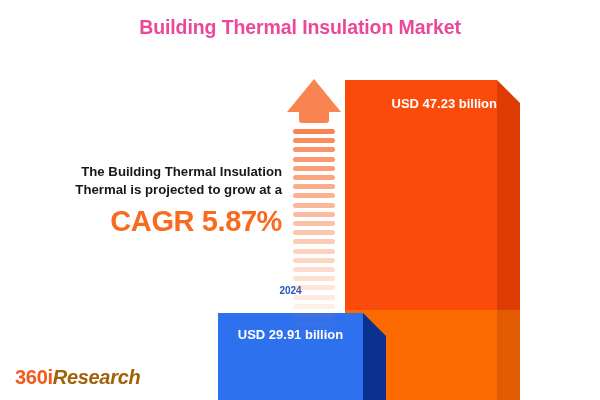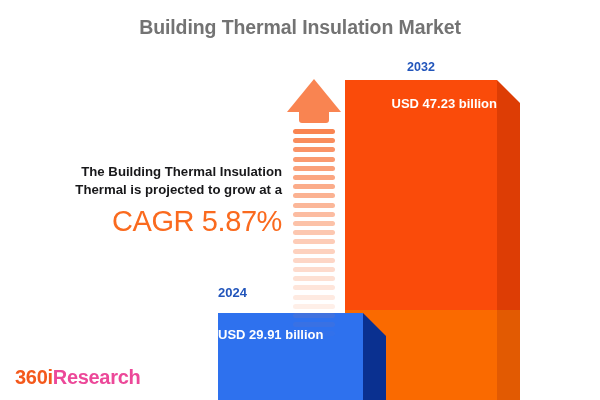--- a/index.html
+++ b/index.html
@@ -23,21 +23,21 @@
 
   
   #chart-title {
     position: absolute;
     left: 0;
     top: 16px;
     width: 600px;
     text-align: center;
     font-size: 19.5px;
     font-weight: bold;
-    color: #737373;
+    color: #ec4899;
     letter-spacing: -0.1px;
     white-space: nowrap;
   }
 
   
   .bar-group { position: absolute; }
 
   
   #bar-2032 {
     left: 345px;
@@ -118,30 +118,31 @@
     width: 23px;
     height: 87px;
     background: #0a3090;
     clip-path: polygon(0 0, 100% 23px, 100% 100%, 0 100%);
   }
   #label-2024 {
     position: absolute;
     left: 218px;
     top: 285px;
     width: 145px;
-    font-size: 13px;
+    text-align: center;
+    font-size: 10px;
     font-weight: bold;
     color: #2255bb;
   }
   #value-2024 {
     position: absolute;
     left: 218px;
     top: 327px;
     width: 145px;
-    text-align: left;
+    text-align: center;
     font-size: 13px;
     font-weight: bold;
     color: #ffffff;
   }
 
   
   #growth-arrow {
     position: absolute;
     left: 287px;
     top: 79px;
@@ -193,46 +194,45 @@
   }
   #cagr-lead {
     font-size: 13.2px;
     font-weight: bold;
     color: #18181a;
     line-height: 1.38;
   }
   #cagr-value {
     margin-top: 6px;
     font-size: 29px;
-    font-weight: normal;
+    font-weight: bold;
     color: #fa6a1e;
     letter-spacing: -0.4px;
   }
 
   
   #logo {
     position: absolute;
     left: 15px;
     top: 366px;
     font-size: 20px;
     font-weight: bold;
     letter-spacing: -0.3px;
     white-space: nowrap;
   }
   #logo-360i { color: #f4591c; }
-  #logo-research { color: #ec4899; }
+  #logo-research { color: #a16207; font-style: italic; }
 </style>
 </head>
 <body>
 
 <div id="infographic">
 
   <div id="chart-title">Building Thermal Insulation Market</div>
 
-  <div id="label-2032">2032</div>
   <div class="bar-group" id="bar-2032">
     <div id="bar-2032-front-top"></div>
     <div id="bar-2032-front-bottom"></div>
     <div id="bar-2032-side"></div>
     <div id="bar-2032-side-lower"></div>
   </div>
   <div id="value-2032">USD 47.23 billion</div>
 
   <div id="label-2024">2024</div>
   <div class="bar-group" id="bar-2024">

